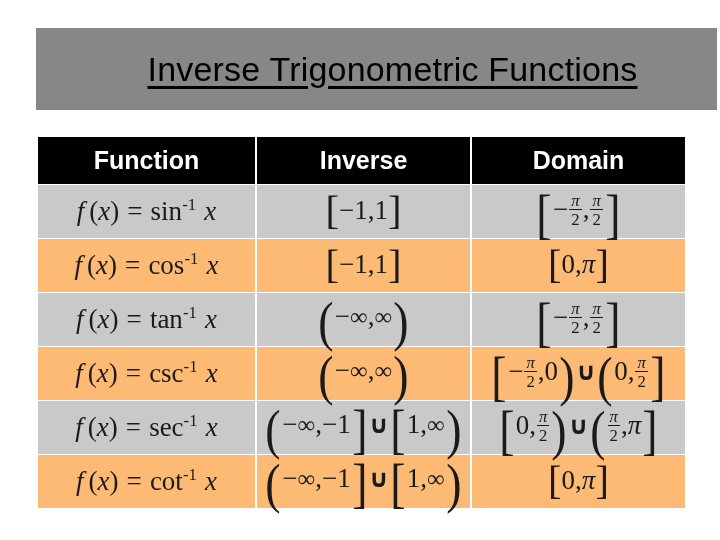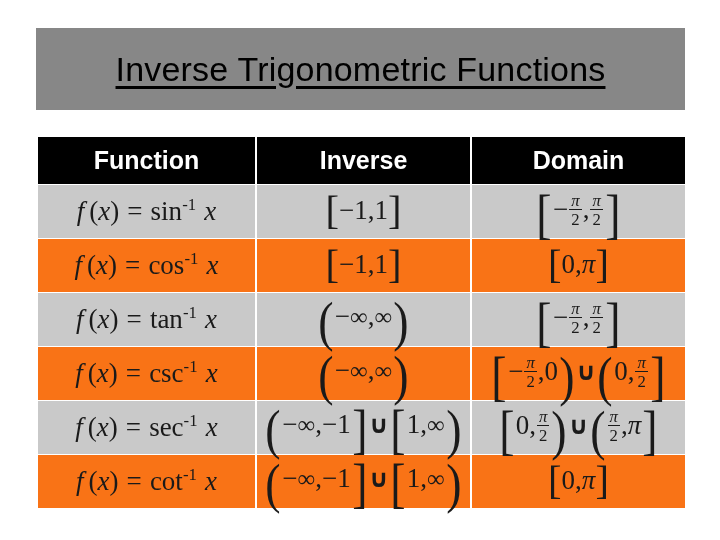--- a/index.html
+++ b/index.html
@@ -19,20 +19,21 @@
   .title-banner {
     position: absolute;
     left: 36px;
     top: 28px;
     width: 649px;
     height: 82px;
     background: #878787;
     display: flex;
     align-items: center;
     justify-content: center;
+    padding-left: 32px;
   }
   .title-text {
     font-family: "Liberation Sans", sans-serif;
     font-size: 34px;
     font-weight: 400;
     color: #000000;
     text-decoration: underline;
     text-underline-offset: 5px;
     letter-spacing: 0.2px;
     white-space: nowrap;
@@ -68,21 +69,21 @@
     height: 53px;
     padding: 0 6px;
     text-align: center;
     vertical-align: middle;
     font-family: "Liberation Serif", serif;
     font-size: 27px;
     color: #1a1a1a;
     white-space: nowrap;
   }
   .fn-table tr.row-dark td { background: #c9c9c9; }
-  .fn-table tr.row-light td { background: #f97316; }
+  .fn-table tr.row-light td { background: #fdba74; }
 
   .cell-func { font-size: 28px; }
   .cell-dom, .cell-range { font-size: 26px; }
 
   
   .mi { font-style: italic; }
   .mo { font-style: normal; }
   .mfn { font-style: normal; }
   .sup {
     font-size: 0.62em;

